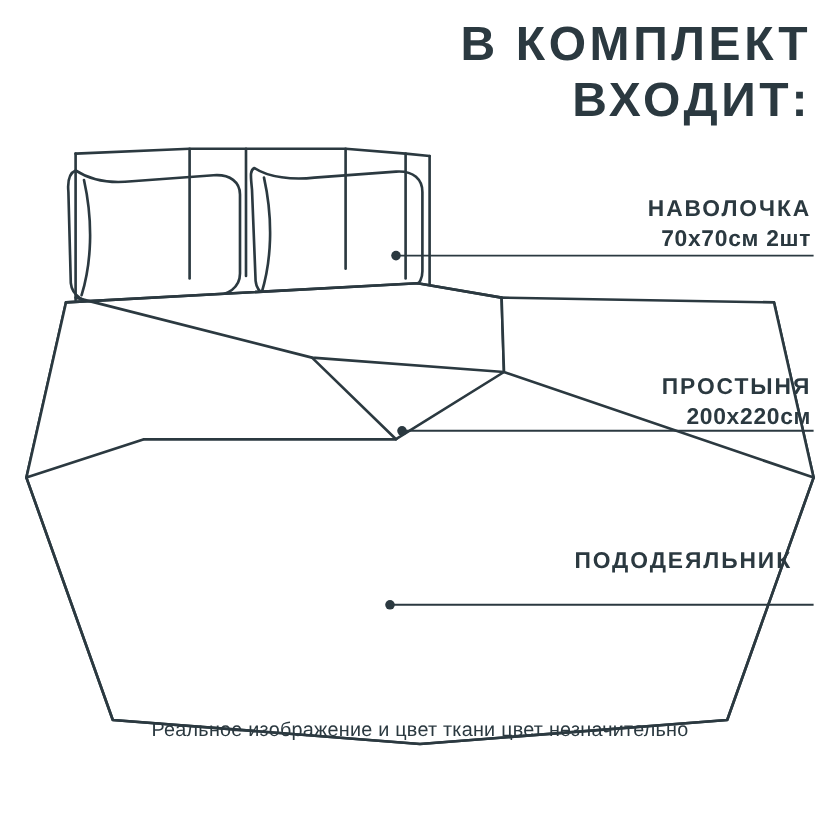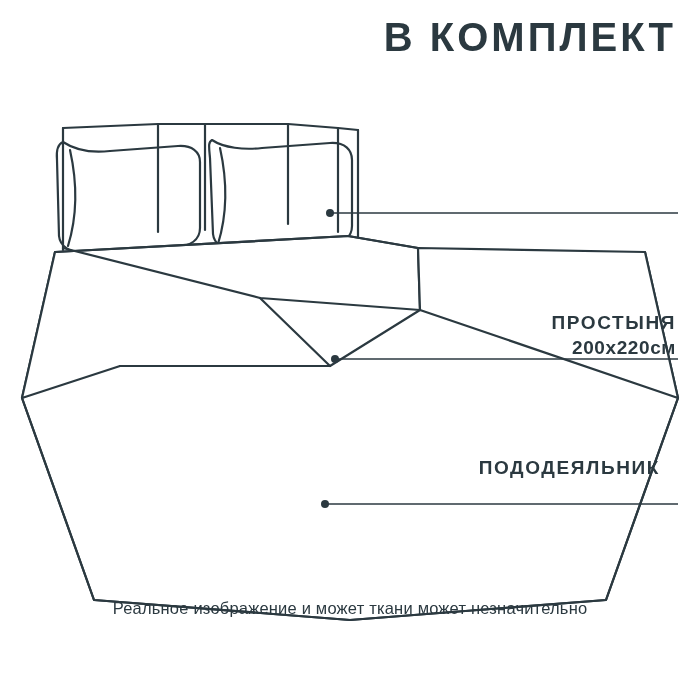--- a/index.html
+++ b/index.html
@@ -127,29 +127,34 @@
     </g>
     <g fill="#2b3940">
       <circle cx="330" cy="213" r="4"></circle>
       <circle cx="335" cy="359" r="4"></circle>
       <circle cx="325" cy="504" r="4"></circle>
     </g>
   </svg>
 
   <div class="heading">
     <span>В комплект</span>
+    <span class="line2">входит:</span>
   </div>
 
+  <div class="label" id="label-pillow">
+    <span class="name">Наволочка</span>
+    <span class="size">70х70см 2шт</span>
+  </div>
 
   <div class="label" id="label-sheet">
     <span class="name">Простыня</span>
     <span class="size">200х220см</span>
   </div>
 
   <div class="label" id="label-duvet">
     <span class="name">Пододеяльник</span>
   </div>
 
   <div class="footnote">
-    <span>Реальное изображение и может ткани может незначительно</span>
+    <span>Реальное изображение и цвет ткани цвет незначительно</span>
   </div>
 
 </div>
 
 </body></html>

